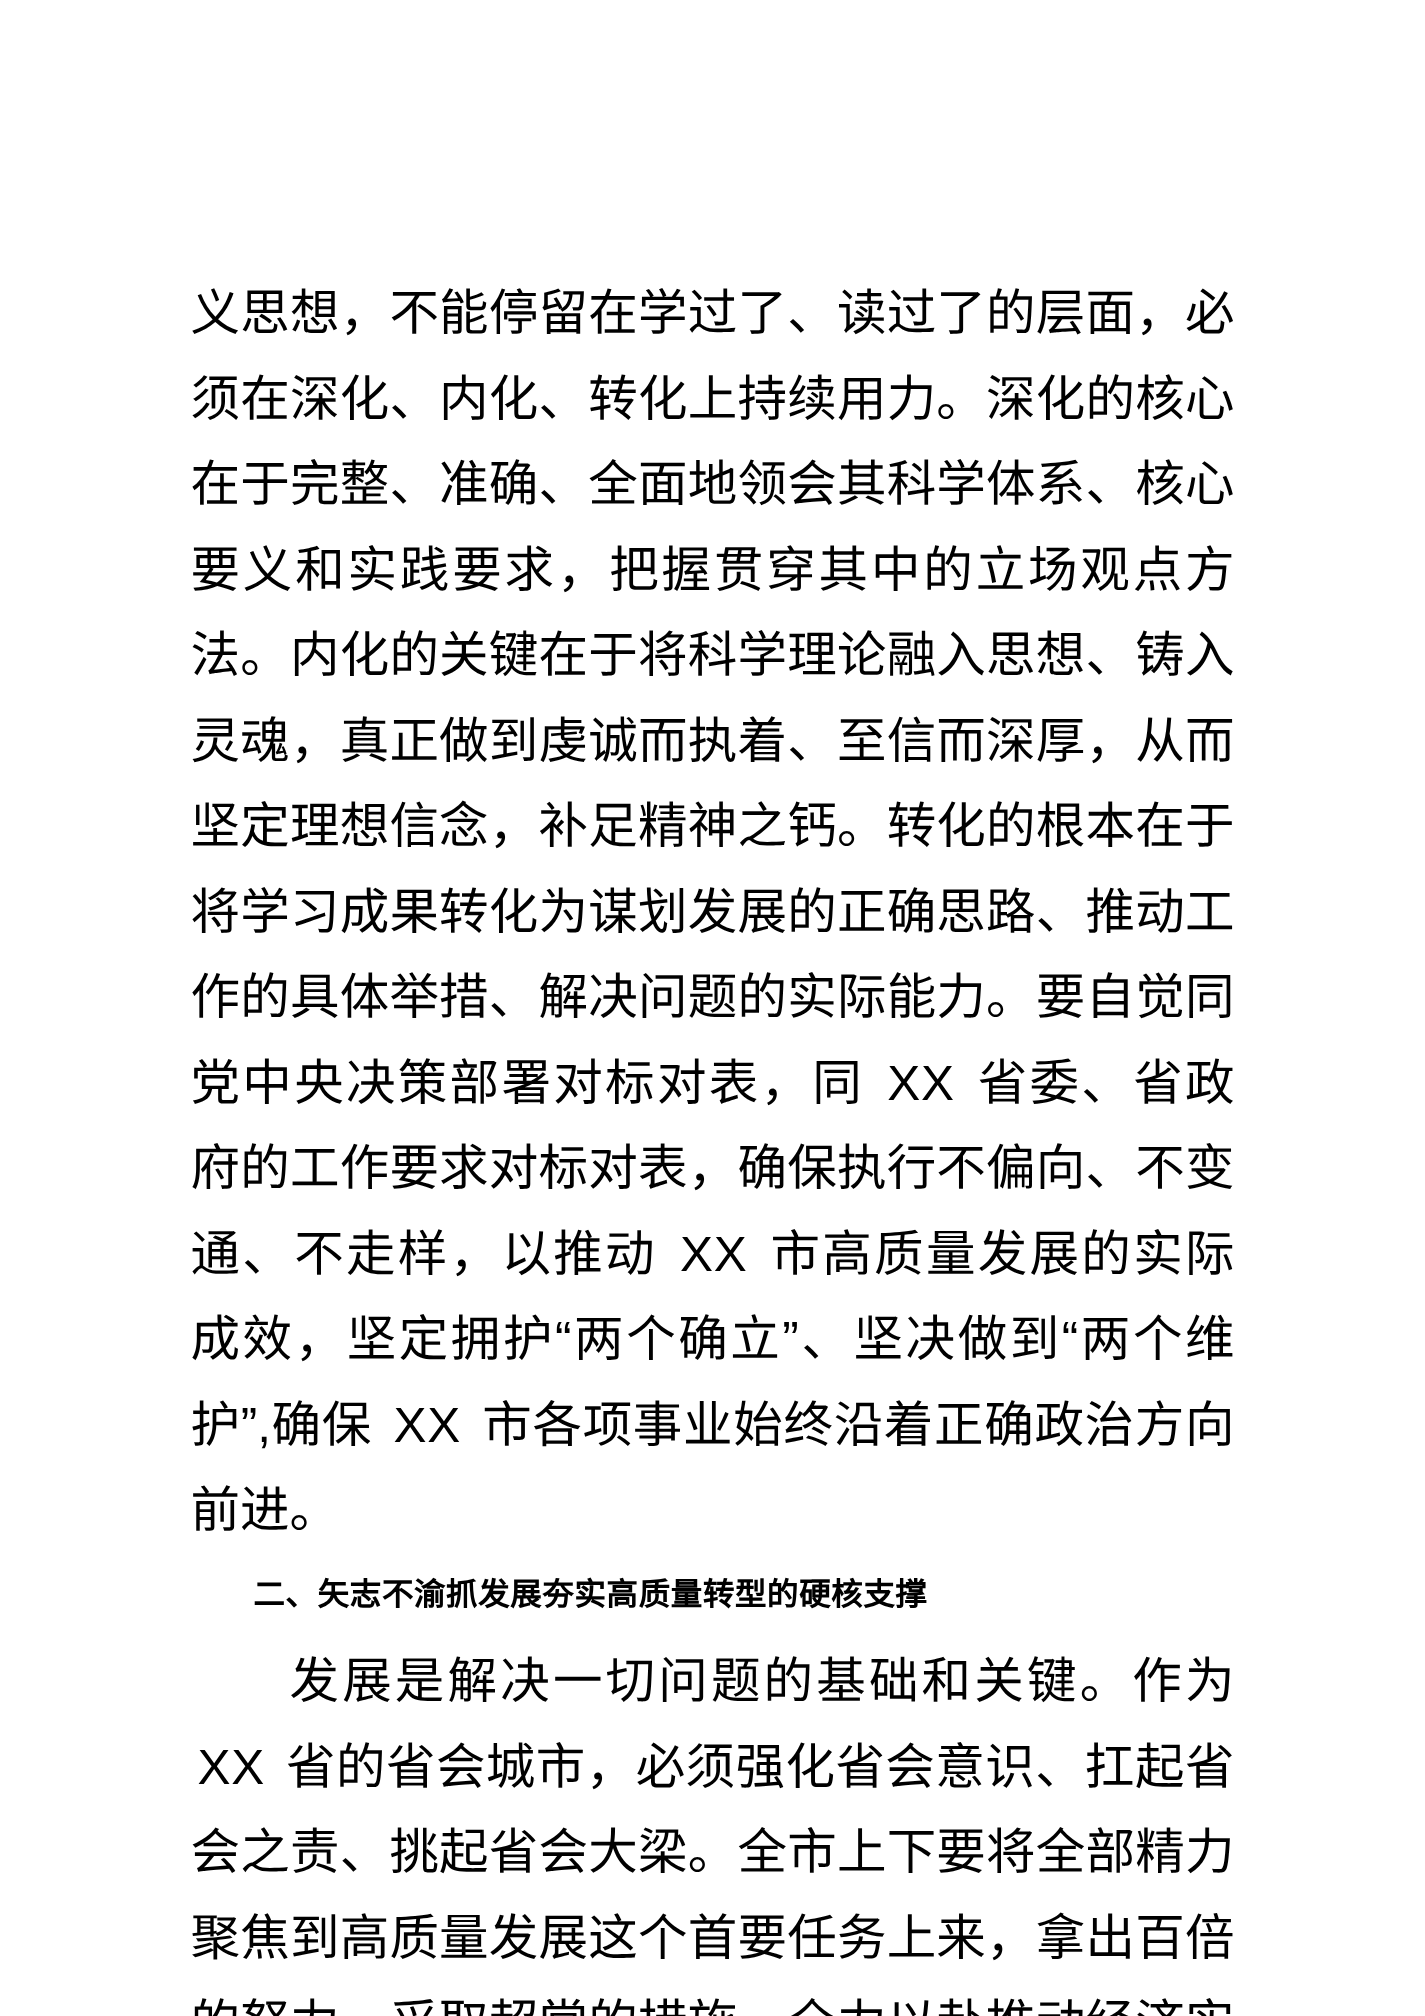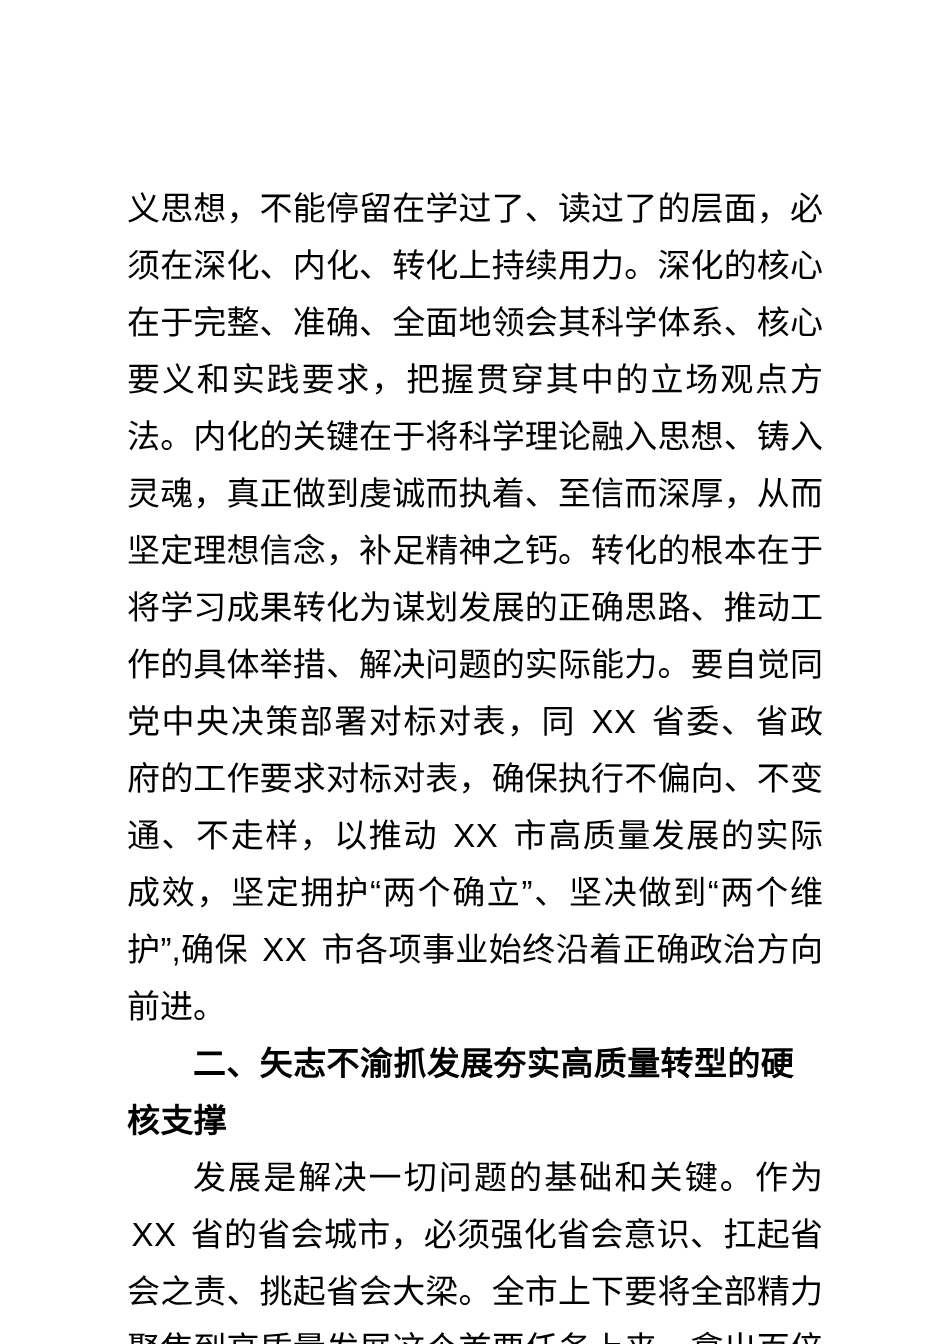--- a/index.html
+++ b/index.html
@@ -50,21 +50,21 @@
   }
 
   
   .para--indent {
     text-indent: 2em;
   }
 
   
   .heading {
     margin: 0;
-    font-size: 33px;
+    font-size: 21px;
     line-height: 57px;
     font-weight: 700;
     text-indent: 2em;
     text-align: left;
     letter-spacing: 0.4px;
     word-break: break-all;
   }
 
   
   .latin {

